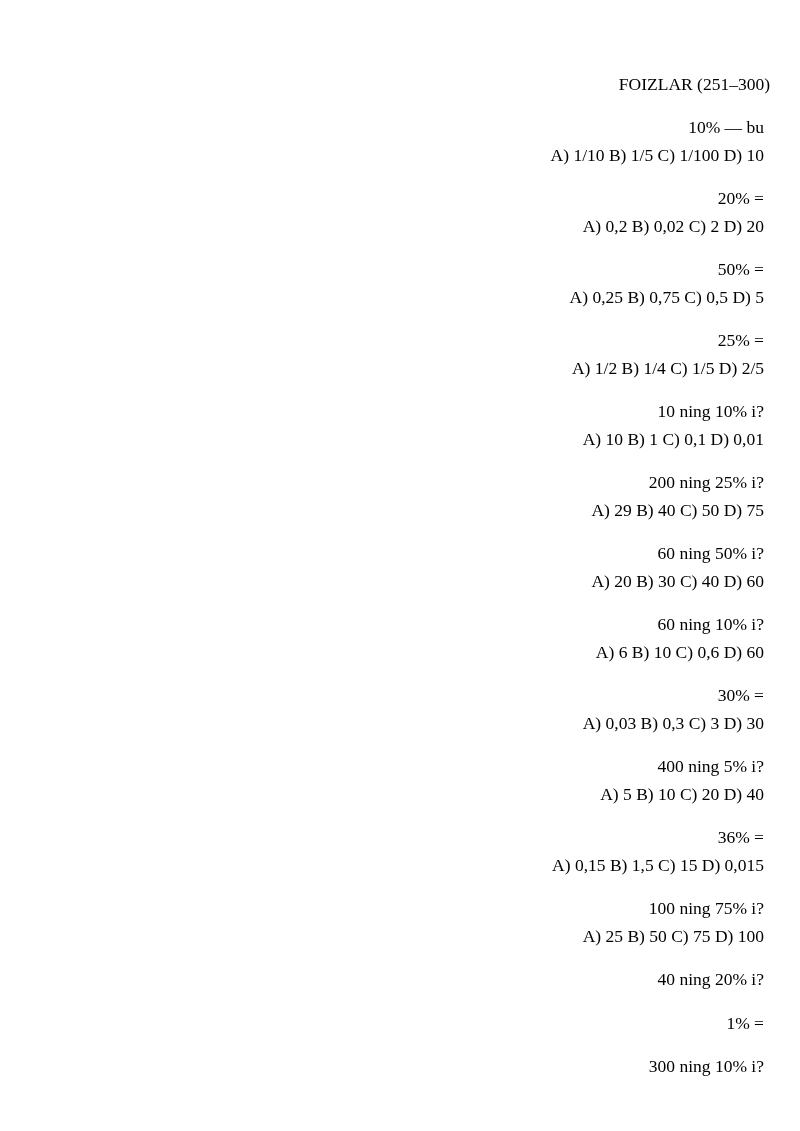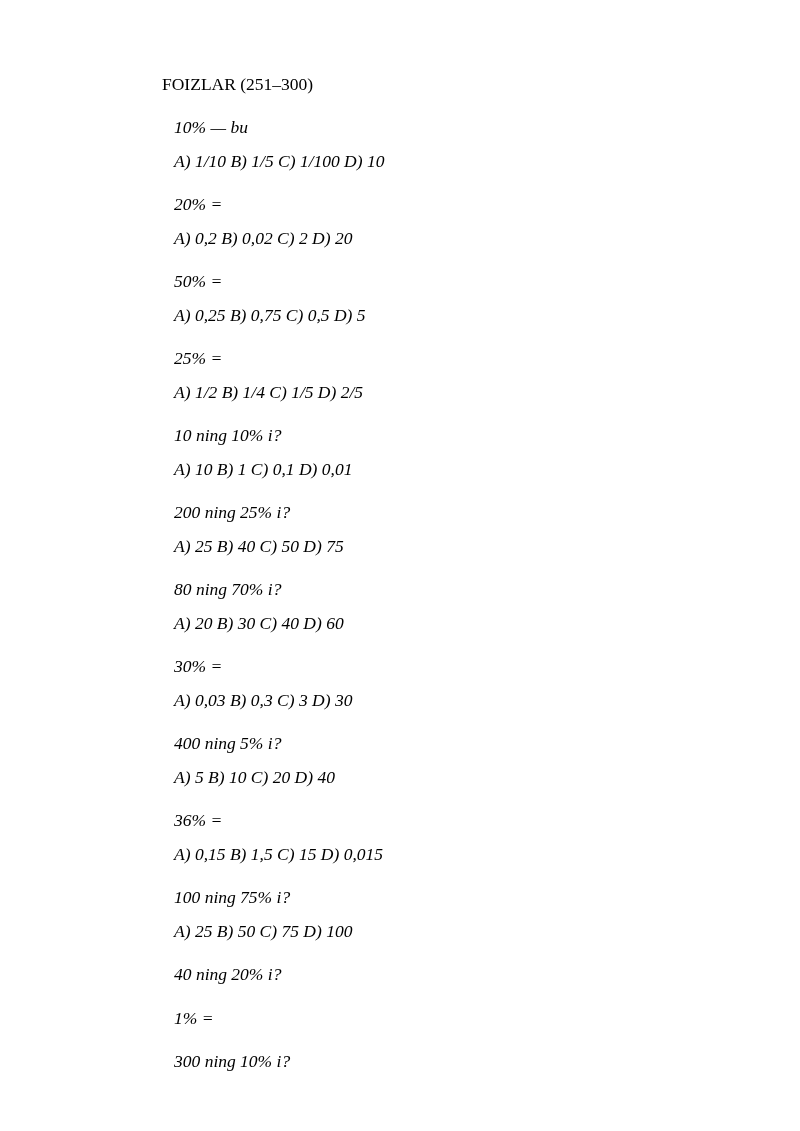--- a/index.html
+++ b/index.html
@@ -10,39 +10,39 @@
   .page {
     position: relative;
     width: 800px;
     height: 1131px;
     background: #ffffff;
     overflow: hidden;
     color: #000000;
     font-family: "Liberation Serif", "DejaVu Serif", serif;
     font-size: 17.5px;
     line-height: 21.67px;
+    text-align: right;
   }
   .content {
     position: absolute;
     top: 74px;
     left: 162px;
     right: 30px;
   }
   .doc-title {
     margin: 0 0 21.67px 0;
     font-weight: normal;
     font-size: 17.5px;
   }
   .qblock {
     margin: 0 0 21.67px 0;
   }
   .line {
-    margin: 12px;
+    margin: 6px;
     white-space: pre;
-    font-style: italic;
   }
 </style>
 </head>
 <body>
 
 <div class="page">
   <div class="content">
     <p class="doc-title">FOIZLAR (251–300)</p>
     <div id="questions">
         <div class="qblock">
@@ -60,25 +60,29 @@
         <div class="qblock">
           <p class="line">25% =</p>
           <p class="line">A) 1/2 B) 1/4 C) 1/5 D) 2/5</p>
         </div>
         <div class="qblock">
           <p class="line">10 ning 10% i?</p>
           <p class="line">A) 10 B) 1 C) 0,1 D) 0,01</p>
         </div>
         <div class="qblock">
           <p class="line">200 ning 25% i?</p>
-          <p class="line">A) 25 B) 40 C) 50 D) 75</p>
+          <p class="line">A) 29 B) 40 C) 50 D) 75</p>
         </div>
         <div class="qblock">
-          <p class="line">80 ning 70% i?</p>
+          <p class="line">60 ning 50% i?</p>
           <p class="line">A) 20 B) 30 C) 40 D) 60</p>
+        </div>
+        <div class="qblock">
+          <p class="line">60 ning 10% i?</p>
+          <p class="line">A) 6 B) 10 C) 0,6 D) 60</p>
         </div>
         <div class="qblock">
           <p class="line">30% =</p>
           <p class="line">A) 0,03 B) 0,3 C) 3 D) 30</p>
         </div>
         <div class="qblock">
           <p class="line">400 ning 5% i?</p>
           <p class="line">A) 5 B) 10 C) 20 D) 40</p>
         </div>
         <div class="qblock">

